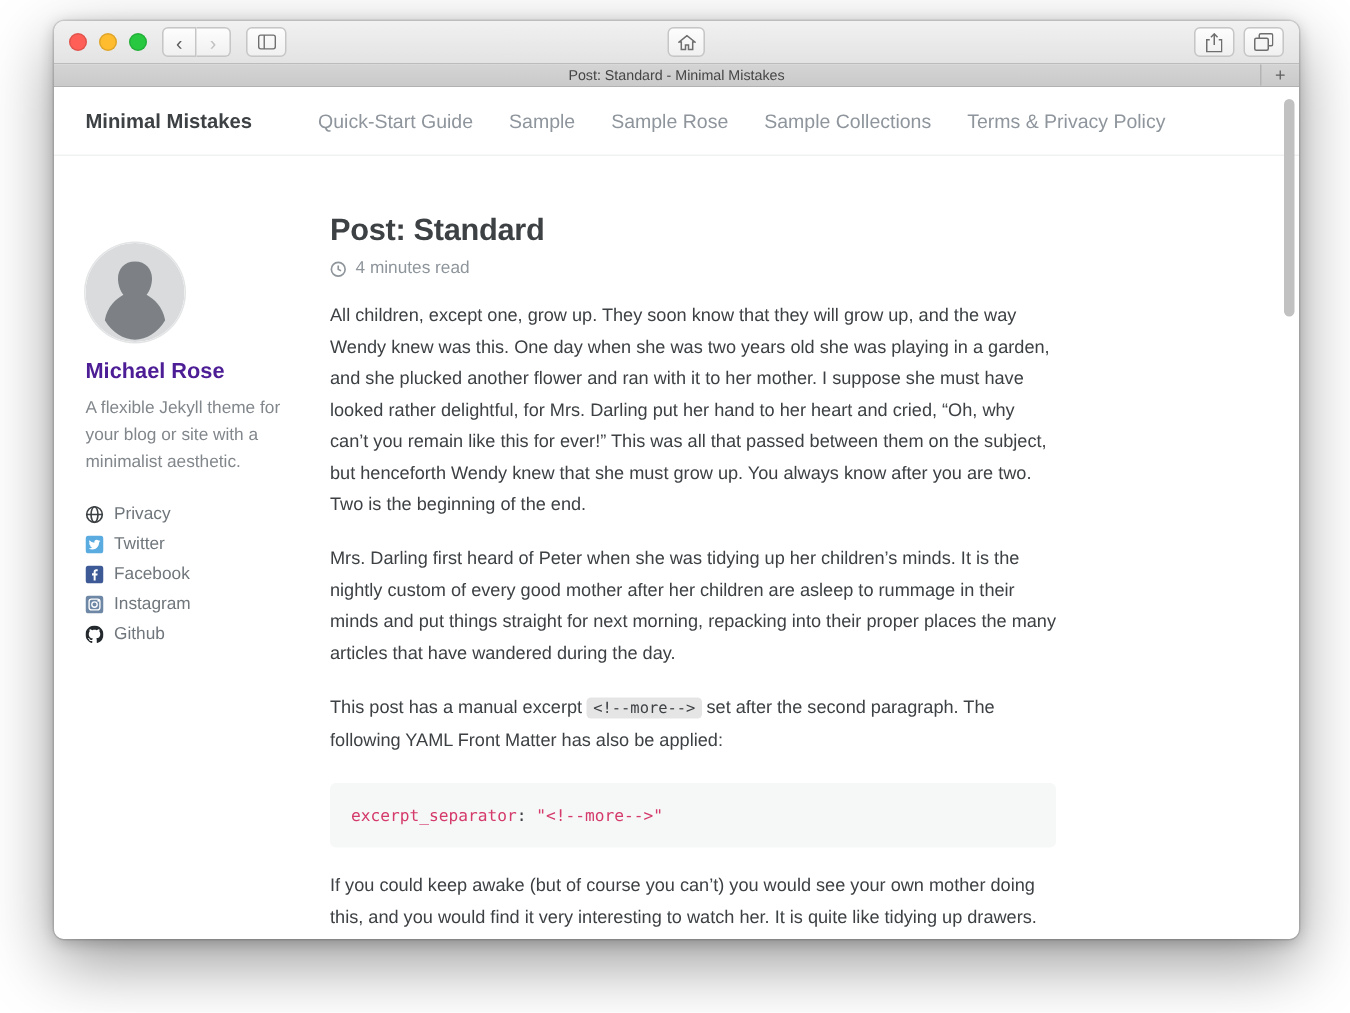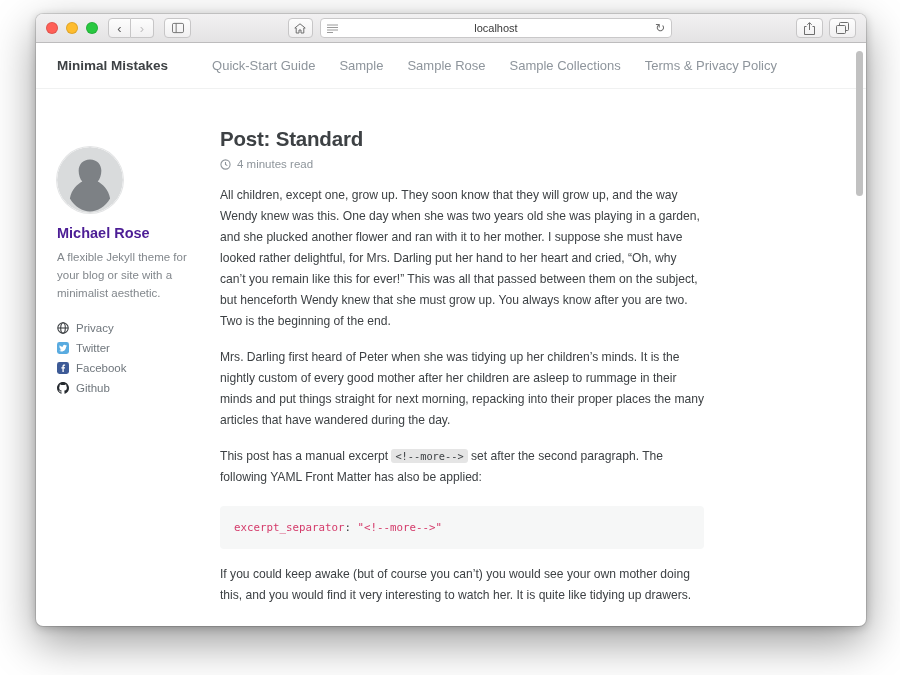--- a/index.html
+++ b/index.html
@@ -99,52 +99,46 @@
             <rect x="0.5" y="0.5" width="12" height="10" rx="1.5" fill="none" stroke="#6e6e6e"></rect>
             <line x1="4.5" y1="0.5" x2="4.5" y2="10.5" stroke="#6e6e6e"></line>
           </svg>
       </span>
       <span class="spacer1"></span>
       <span class="chrome-btn home-btn">
         <svg width="12" height="11" viewBox="0 0 12 11">
             <path d="M6 0.8 0.8 5h1.4v5h2.8V7h2v3h2.8V5h1.4z" fill="none" stroke="#6e6e6e" stroke-width="1"></path>
           </svg>
       </span>
-      <span class="url-field">
-        <svg class="reader-glyph" width="11" height="11" viewBox="0 0 11 11">
-            <g stroke="#9a9a9a" stroke-width="1">
-              <line x1="0" y1="2" x2="11" y2="2"></line>
-              <line x1="0" y1="4.5" x2="11" y2="4.5"></line>
-              <line x1="0" y1="7" x2="11" y2="7"></line>
-              <line x1="0" y1="9.5" x2="6" y2="9.5"></line>
-            </g>
-          </svg>
-        <span class="url-text">localhost</span>
-        <span class="refresh-glyph">↻</span>
-      </span>
       <span class="spacer2"></span>
       <span class="chrome-btn share-btn">
         <svg width="11" height="13" viewBox="0 0 11 13">
             <g fill="none" stroke="#6e6e6e">
               <path d="M2.5 4.5h-2v8h10v-8h-2"></path>
               <line x1="5.5" y1="0.8" x2="5.5" y2="8"></line>
               <path d="M3.3 2.8 5.5 0.6 7.7 2.8"></path>
             </g>
           </svg>
       </span>
       <span class="chrome-btn tabs-btn">
         <svg width="13" height="12" viewBox="0 0 13 12">
             <g fill="none" stroke="#6e6e6e">
               <rect x="3.5" y="0.5" width="9" height="8" rx="1"></rect>
               <rect x="0.5" y="3.5" width="9" height="8" rx="1" fill="#f5f5f5"></rect>
             </g>
           </svg>
       </span>
     </div>
 
+    <div class="tabbar">
+      <span class="tab-title">Post: Standard - Minimal Mistakes</span>
+      <span class="newtab">
+          <span>+</span>
+        </span>
+    </div>
 
     <div class="viewport">
 
       <div class="masthead">
         <a class="brand" href="#">Minimal Mistakes</a>
         <nav class="site-nav">
           <a href="#">Quick-Start Guide</a>
           <a href="#">Sample</a>
           <a href="#">Sample Rose</a>
           <a href="#">Sample Collections</a>
@@ -182,20 +176,31 @@
               <a href="#">Twitter</a>
             </li>
             <li>
               <svg class="sicon" viewBox="0 0 12 12">
                   <rect width="12" height="12" rx="2.4" fill="#3d5a96"></rect>
                   <path d="M6.75 10V6.6h1.15l.17-1.33H6.75v-.85c0-.39.11-.65.66-.65h.7V2.58c-.12-.02-.54-.05-1-.05-1 0-1.68.6-1.68 1.72v.97H4.35V6.6h1.08V10h1.32z" fill="#fff"></path>
                 </svg>
               <a href="#">Facebook</a>
             </li>
             <li>
+              <svg class="sicon" viewBox="0 0 12 12">
+                  <rect width="12" height="12" rx="2.4" fill="#6d87a5"></rect>
+                  <g fill="none" stroke="#fff" stroke-width="0.9">
+                    <rect x="2.4" y="2.4" width="7.2" height="7.2" rx="1.6"></rect>
+                    <circle cx="6" cy="6" r="1.8"></circle>
+                  </g>
+                  <circle cx="8.55" cy="3.45" r="0.65" fill="#fff"></circle>
+                </svg>
+              <a href="#">Instagram</a>
+            </li>
+            <li>
               <svg class="sicon" viewBox="0 0 16 16">
                   <path fill="#24292e" d="M8 0C3.58 0 0 3.58 0 8c0 3.54 2.29 6.53 5.47 7.59.4.07.55-.17.55-.38 0-.19-.01-.82-.01-1.49-2.01.37-2.53-.49-2.69-.94-.09-.23-.48-.94-.82-1.13-.28-.15-.68-.52-.01-.53.63-.01 1.08.58 1.23.82.72 1.21 1.87.87 2.33.66.07-.52.28-.87.51-1.07-1.78-.2-3.64-.89-3.64-3.95 0-.87.31-1.59.82-2.15-.08-.2-.36-1.02.08-2.12 0 0 .67-.21 2.2.82.64-.18 1.32-.27 2-.27s1.36.09 2 .27c1.53-1.04 2.2-.82 2.2-.82.44 1.1.16 1.92.08 2.12.51.56.82 1.27.82 2.15 0 3.07-1.87 3.75-3.65 3.95.29.25.54.73.54 1.48 0 1.07-.01 1.93-.01 2.2 0 .21.15.46.55.38A8.01 8.01 0 0 0 16 8c0-4.42-3.58-8-8-8z"></path>
                 </svg>
               <a href="#">Github</a>
             </li>
           </ul>
         </aside>
 
         <article class="main">
 

